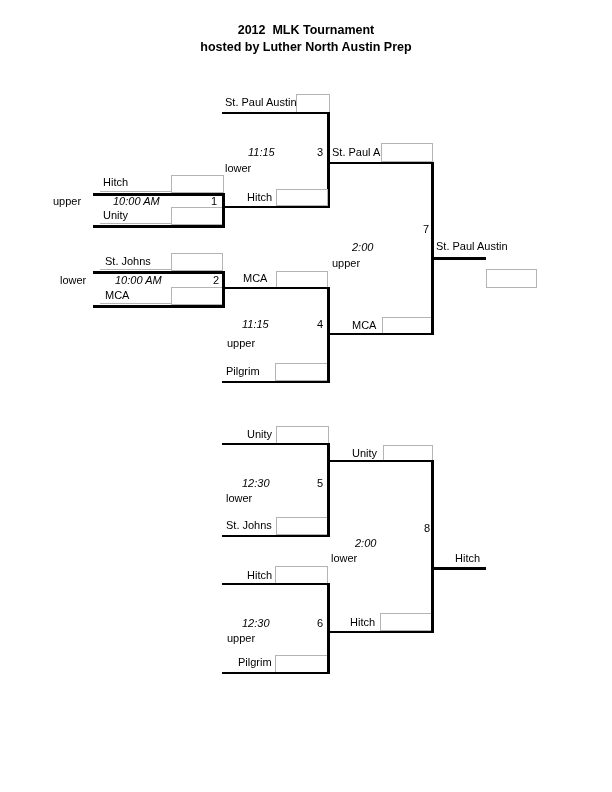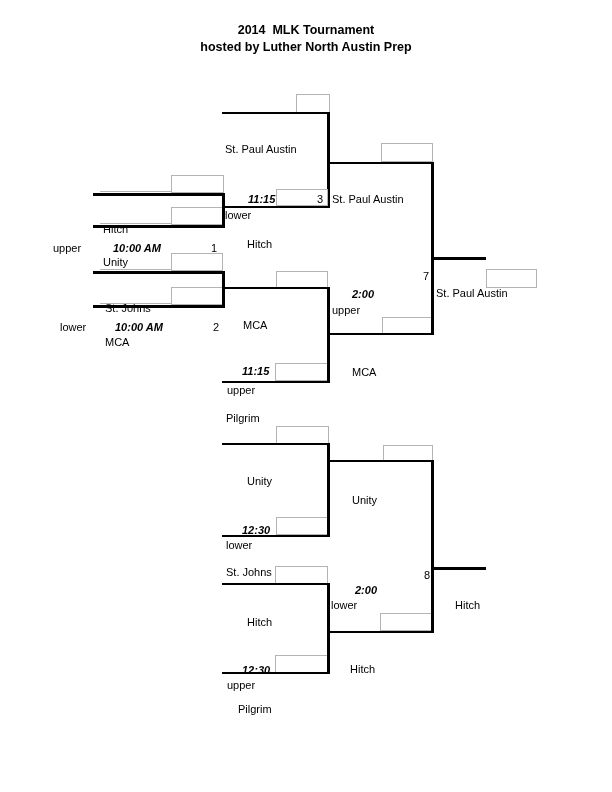--- a/index.html
+++ b/index.html
@@ -3,34 +3,34 @@
 <meta charset="utf-8">
 <style>
   html,body{margin:0;padding:0;background:#e8e8e8;}
   .page{
     position:relative;width:612px;height:792px;background:#ffffff;
     font-family:"Liberation Sans","DejaVu Sans",sans-serif;color:#000;
     overflow:hidden;margin:0 auto;
   }
   .ttl{position:absolute;left:0;width:612px;text-align:center;
        font-weight:bold;font-size:12.5px;line-height:15px;white-space:pre;}
-  .t{position:absolute;font-size:11px;line-height:13px;white-space:nowrap;margin-top:47px;}
-  .tm{font-weight:bold;font-style:italic;text-align:right;}
+  .t{position:absolute;font-size:11px;line-height:13px;white-space:nowrap;}
+  .tm{font-weight:normal;font-style:italic;text-align:right;}
   .sb{position:absolute;border:1px solid #b4b4b4;background:#fff;box-sizing:border-box;}
   .hl{position:absolute;height:2px;background:#000;}
   .h3{height:3px;}
   .vl{position:absolute;width:3px;background:#000;}
   .thin{position:absolute;height:1px;background:#b4b4b4;}
 </style>
 </head>
 <body>
 
 <div class="page">
 
-  <div class="ttl" style="top:23px">2014  MLK Tournament</div>
+  <div class="ttl" style="top:23px">2012  MLK Tournament</div>
   <div class="ttl" style="top:40px">hosted by Luther North Austin Prep</div>
 
   <div class="t" style="left:225px;top:96px">St. Paul Austin</div>
   <div class="sb" style="left:296px;top:94px;width:34px;height:19px"></div>
   <div class="hl" style="left:222px;top:112px;width:108px"></div>
   <div class="vl" style="left:327px;top:112px;height:96px"></div>
 
   <div class="t" style="left:103px;top:176px">Hitch</div>
   <div class="sb" style="left:171px;top:175px;width:53px;height:18px"></div>
   <div class="thin" style="left:100px;top:191px;width:71px"></div>

